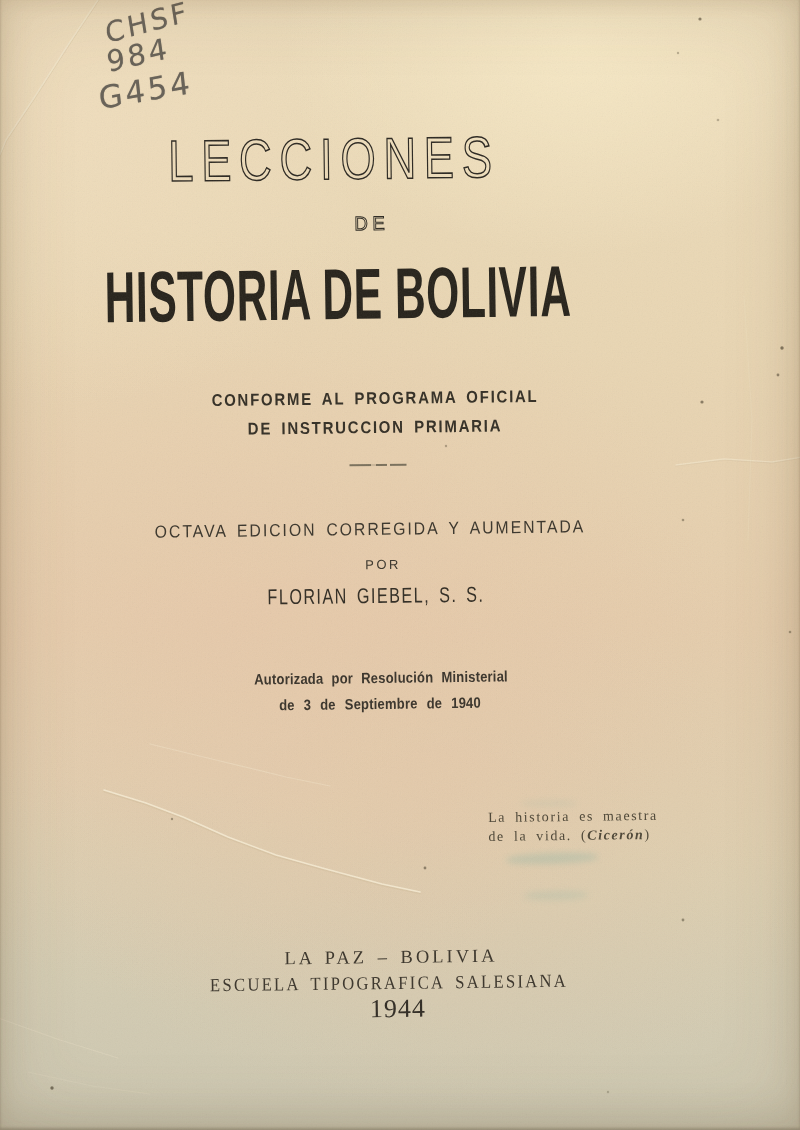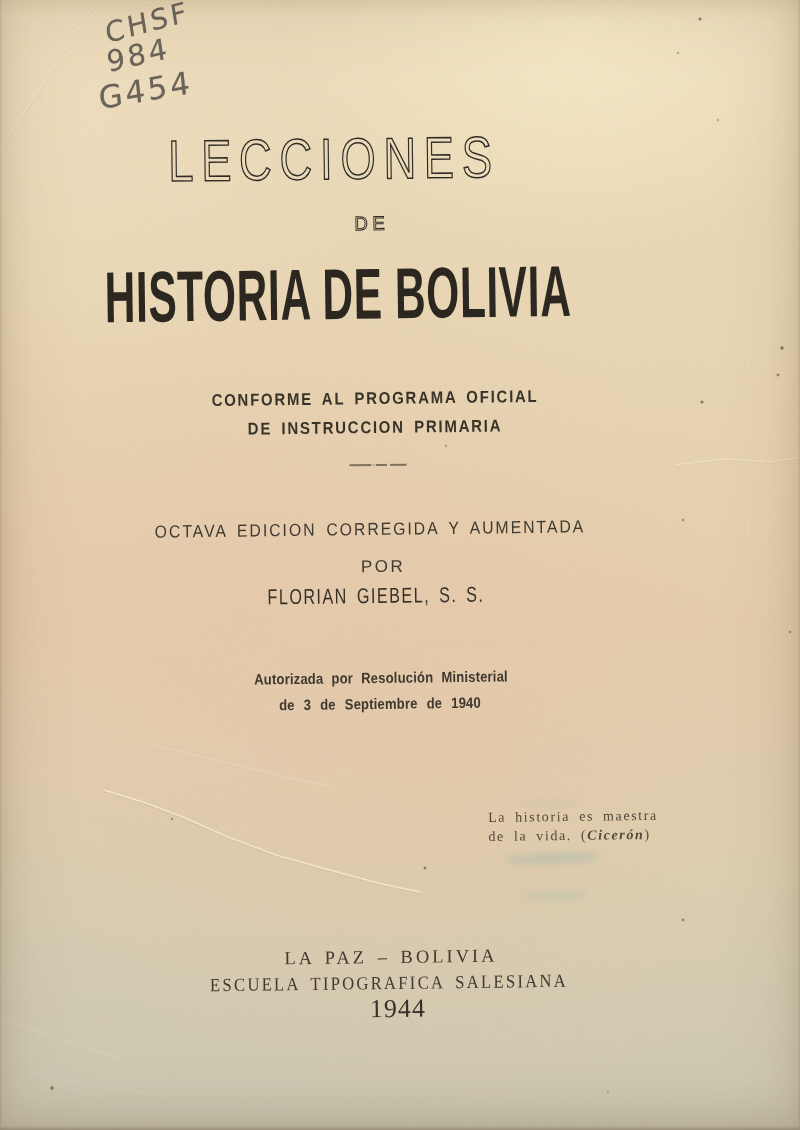--- a/index.html
+++ b/index.html
@@ -40,21 +40,21 @@
     transform:translateX(-50%) rotate(-0.8deg) scaleX(.59);}
   .t-conforme{left:375px;top:390px;font-size:17px;font-weight:700;letter-spacing:2px;word-spacing:4px;color:#332e24;
     transform:translateX(-50%) rotate(-0.72deg) scaleX(.88);}
   .t-instruccion{left:375px;top:419px;font-size:17px;font-weight:700;letter-spacing:2px;word-spacing:4px;color:#332e24;
     transform:translateX(-50%) rotate(-0.72deg) scaleX(.88);}
   .divider{position:absolute;left:378px;top:464px;width:57px;height:1.6px;opacity:.75;
     background:linear-gradient(90deg,#55503f 0 38%,rgba(85,80,63,.25) 38% 46%,#55503f 46% 66%,transparent 66% 71%,#55503f 71% 100%);
     transform:translateX(-50%) rotate(-0.72deg);}
   .t-octava{left:370px;top:521px;font-size:17.5px;letter-spacing:2.2px;word-spacing:4px;color:#3a352b;
     transform:translateX(-50%) rotate(-0.72deg) scaleX(.9);}
-  .t-por{left:383px;top:558px;font-size:17px;letter-spacing:2.5px;color:#3a352b;
+  .t-por{left:383px;top:558px;font-size:13px;letter-spacing:2.5px;color:#3a352b;
     transform:translateX(-50%) rotate(-0.72deg);}
   .t-florian{left:376px;top:586px;font-size:21.5px;letter-spacing:2px;word-spacing:4px;color:#302b22;
     transform:translateX(-50%) rotate(-0.72deg) scaleX(.75);}
   .t-auth1{left:381px;top:670px;font-size:15px;font-weight:700;word-spacing:5px;letter-spacing:.2px;color:#39332a;
     transform:translateX(-50%) rotate(-0.72deg) scaleX(.87);}
   .t-auth2{left:380px;top:696px;font-size:15px;font-weight:700;word-spacing:6px;letter-spacing:.2px;color:#39332a;
     transform:translateX(-50%) rotate(-0.72deg) scaleX(.87);}
 
   .epigraph{position:absolute;left:488px;top:808px;font-family:"Liberation Serif",serif;
     font-size:14px;line-height:19px;letter-spacing:1.6px;word-spacing:4px;color:#4c4535;

